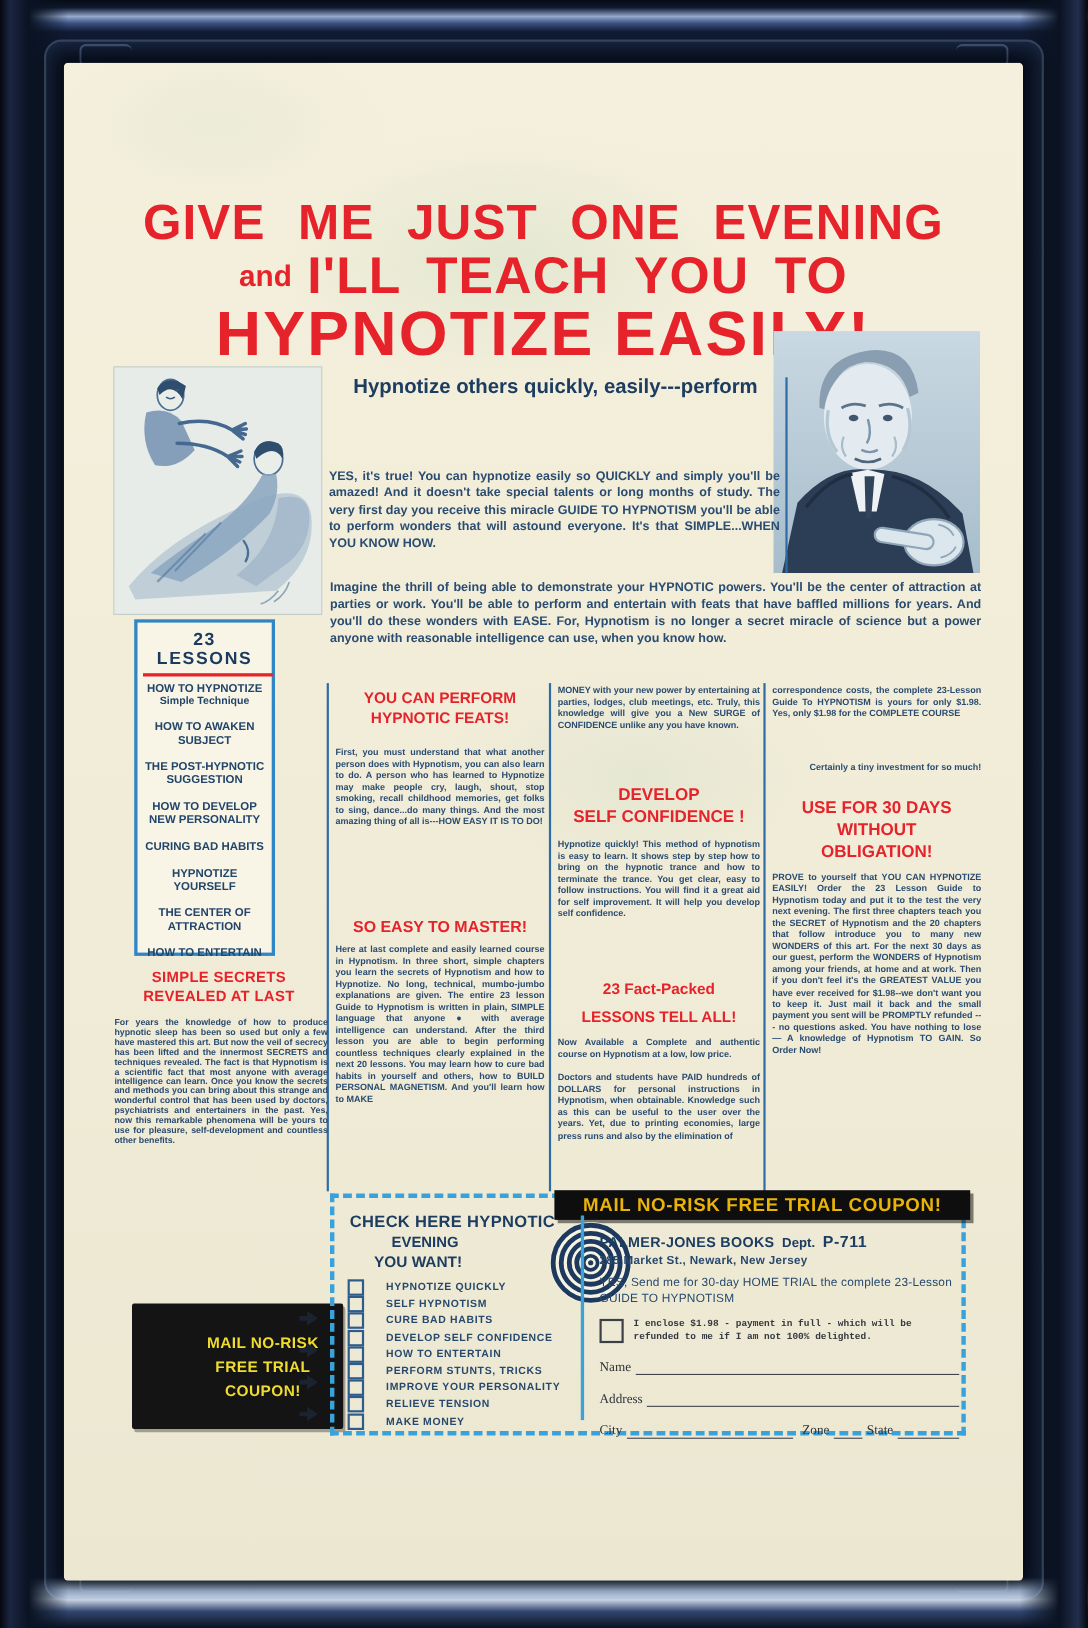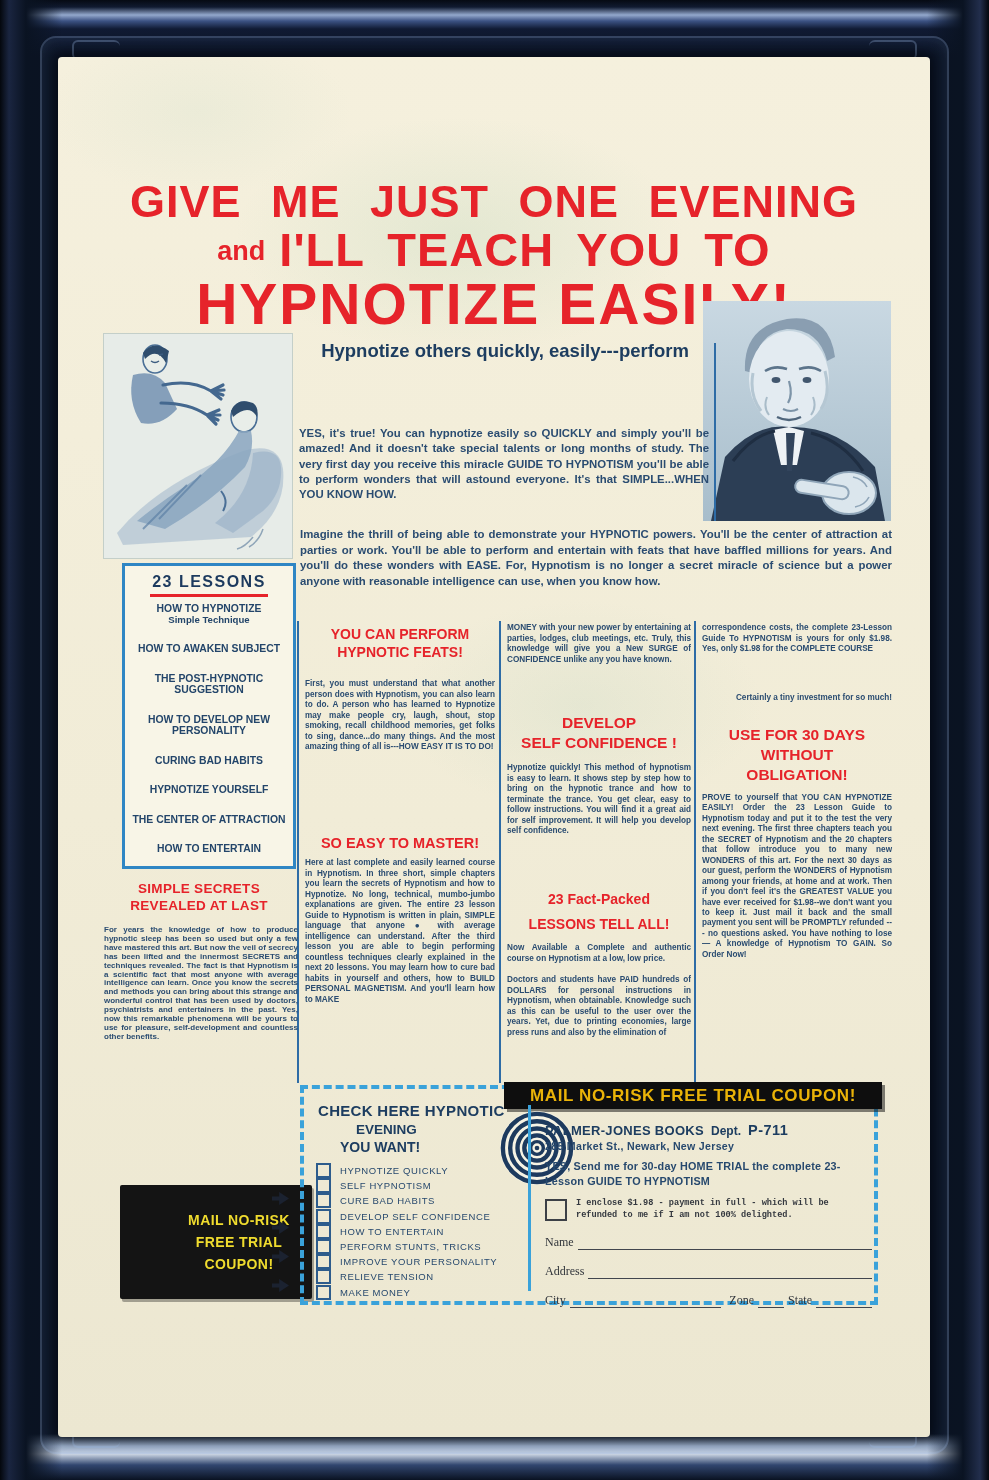--- a/index.html
+++ b/index.html
@@ -50,21 +50,21 @@
   .sh1{font-size:18.5px;}
   .sh2{font-size:20px;letter-spacing:.2px;}
   .sh3{font-size:19px;}
   .intro{left:241px;top:369px;width:410px;font-size:11.4px;font-weight:bold;color:#2a4c71;line-height:1.34;}
   .imagine{left:242px;top:470px;width:592px;font-size:11.4px;font-weight:bold;color:#2a4c71;line-height:1.36;}
 
   
   .vrule{width:2px;background:#2e6ca6;}
 
   
-  .lessons{left:64px;top:506px;width:174px;height:306px;border:3px solid #2f86c4;background:#f8f5e7;
+  .lessons{left:64px;top:506px;width:128px;height:306px;border:3px solid #2f86c4;background:#f8f5e7;
     box-sizing:border-box;padding:7px 5px 9px;}
   .lessons-title{text-align:center;color:#1c3a5e;font-weight:bold;font-size:16px;letter-spacing:1.5px;}
   .red-rule{width:118px;height:3px;background:#e6232a;margin:3px auto 6px;}
   .lessons-items{display:flex;flex-direction:column;justify-content:space-between;height:252px;}
   .lesson-item{text-align:center;color:#23456a;font-weight:bold;line-height:1.12;}
   .lesson-t{display:block;font-size:10.4px;}
   .lesson-s{display:block;font-size:9.6px;}
   .lesson-s:empty{display:none;}
 
   
@@ -90,28 +90,28 @@
     font-size:17px;letter-spacing:.6px;box-shadow:3px 3px 0 rgba(10,10,10,.5);}
   .check-title{position:absolute;left:14px;top:12px;color:#1d3d60;font-weight:bold;line-height:1.3;}
   .ct1{font-size:15px;letter-spacing:.3px;}
   .ct2{font-size:13.5px;margin-left:38px;}
   .ct3{font-size:14px;margin-left:22px;}
   .spiral{position:absolute;left:194px;top:20px;width:78px;height:78px;}
   .cdivider{position:absolute;left:224px;top:16px;width:3px;height:186px;background:#3aa2da;}
   .options{position:absolute;left:12px;top:74px;display:flex;flex-direction:column;}
   .opt{display:flex;align-items:center;gap:9px;height:15.2px;}
   .opt-box{width:11px;height:11px;border:2px solid #2d5c8c;flex:none;}
-  .opt-label{font-size:9.5px;font-weight:normal;color:#27496e;letter-spacing:.6px;white-space:nowrap;}
+  .opt-label{font-size:9.5px;font-weight:bold;color:#27496e;letter-spacing:.6px;white-space:nowrap;margin-left:11px;}
   .form{position:absolute;left:241px;top:13px;width:327px;margin-top:20px;}
   .company{display:flex;align-items:baseline;gap:7px;color:#1d3d60;font-weight:bold;}
   .co-name{font-size:13px;letter-spacing:.3px;}
   .co-dept{font-size:12px;}
   .co-no{font-size:14.5px;letter-spacing:.5px;}
   .addr{font-size:10.6px;font-weight:bold;color:#27496e;margin-top:2px;letter-spacing:.3px;}
-  .yes{font-size:10.8px;font-weight:bold;color:#27496e;margin-top:7px;line-height:1.4;letter-spacing:.2px;}
+  .yes{font-size:10.8px;font-weight:normal;color:#27496e;margin-top:7px;line-height:1.4;letter-spacing:.2px;}
   .enc{display:flex;gap:9px;margin-top:8px;}
   .enc-box{width:18px;height:18px;border:2px solid #3c4046;flex:none;margin-top:2px;}
   .enc-text{font-family:"Liberation Mono",monospace;font-size:8.6px;line-height:1.4;color:#34383f;font-weight:bold;width:282px;}
   .frow{display:flex;align-items:flex-end;margin-top:14px;color:#30343a;
     font-family:"Liberation Serif",serif;font-size:12px;}
   .flabel{flex:none;}
   .fline{flex:1;border-bottom:1.5px solid #41454d;height:12px;margin-left:4px;}
   .fline.zone{flex:0 0 26px;margin-right:4px;}
   .fline.state{flex:0 0 56px;}
   .frow .flabel.mid{margin-left:8px;}

